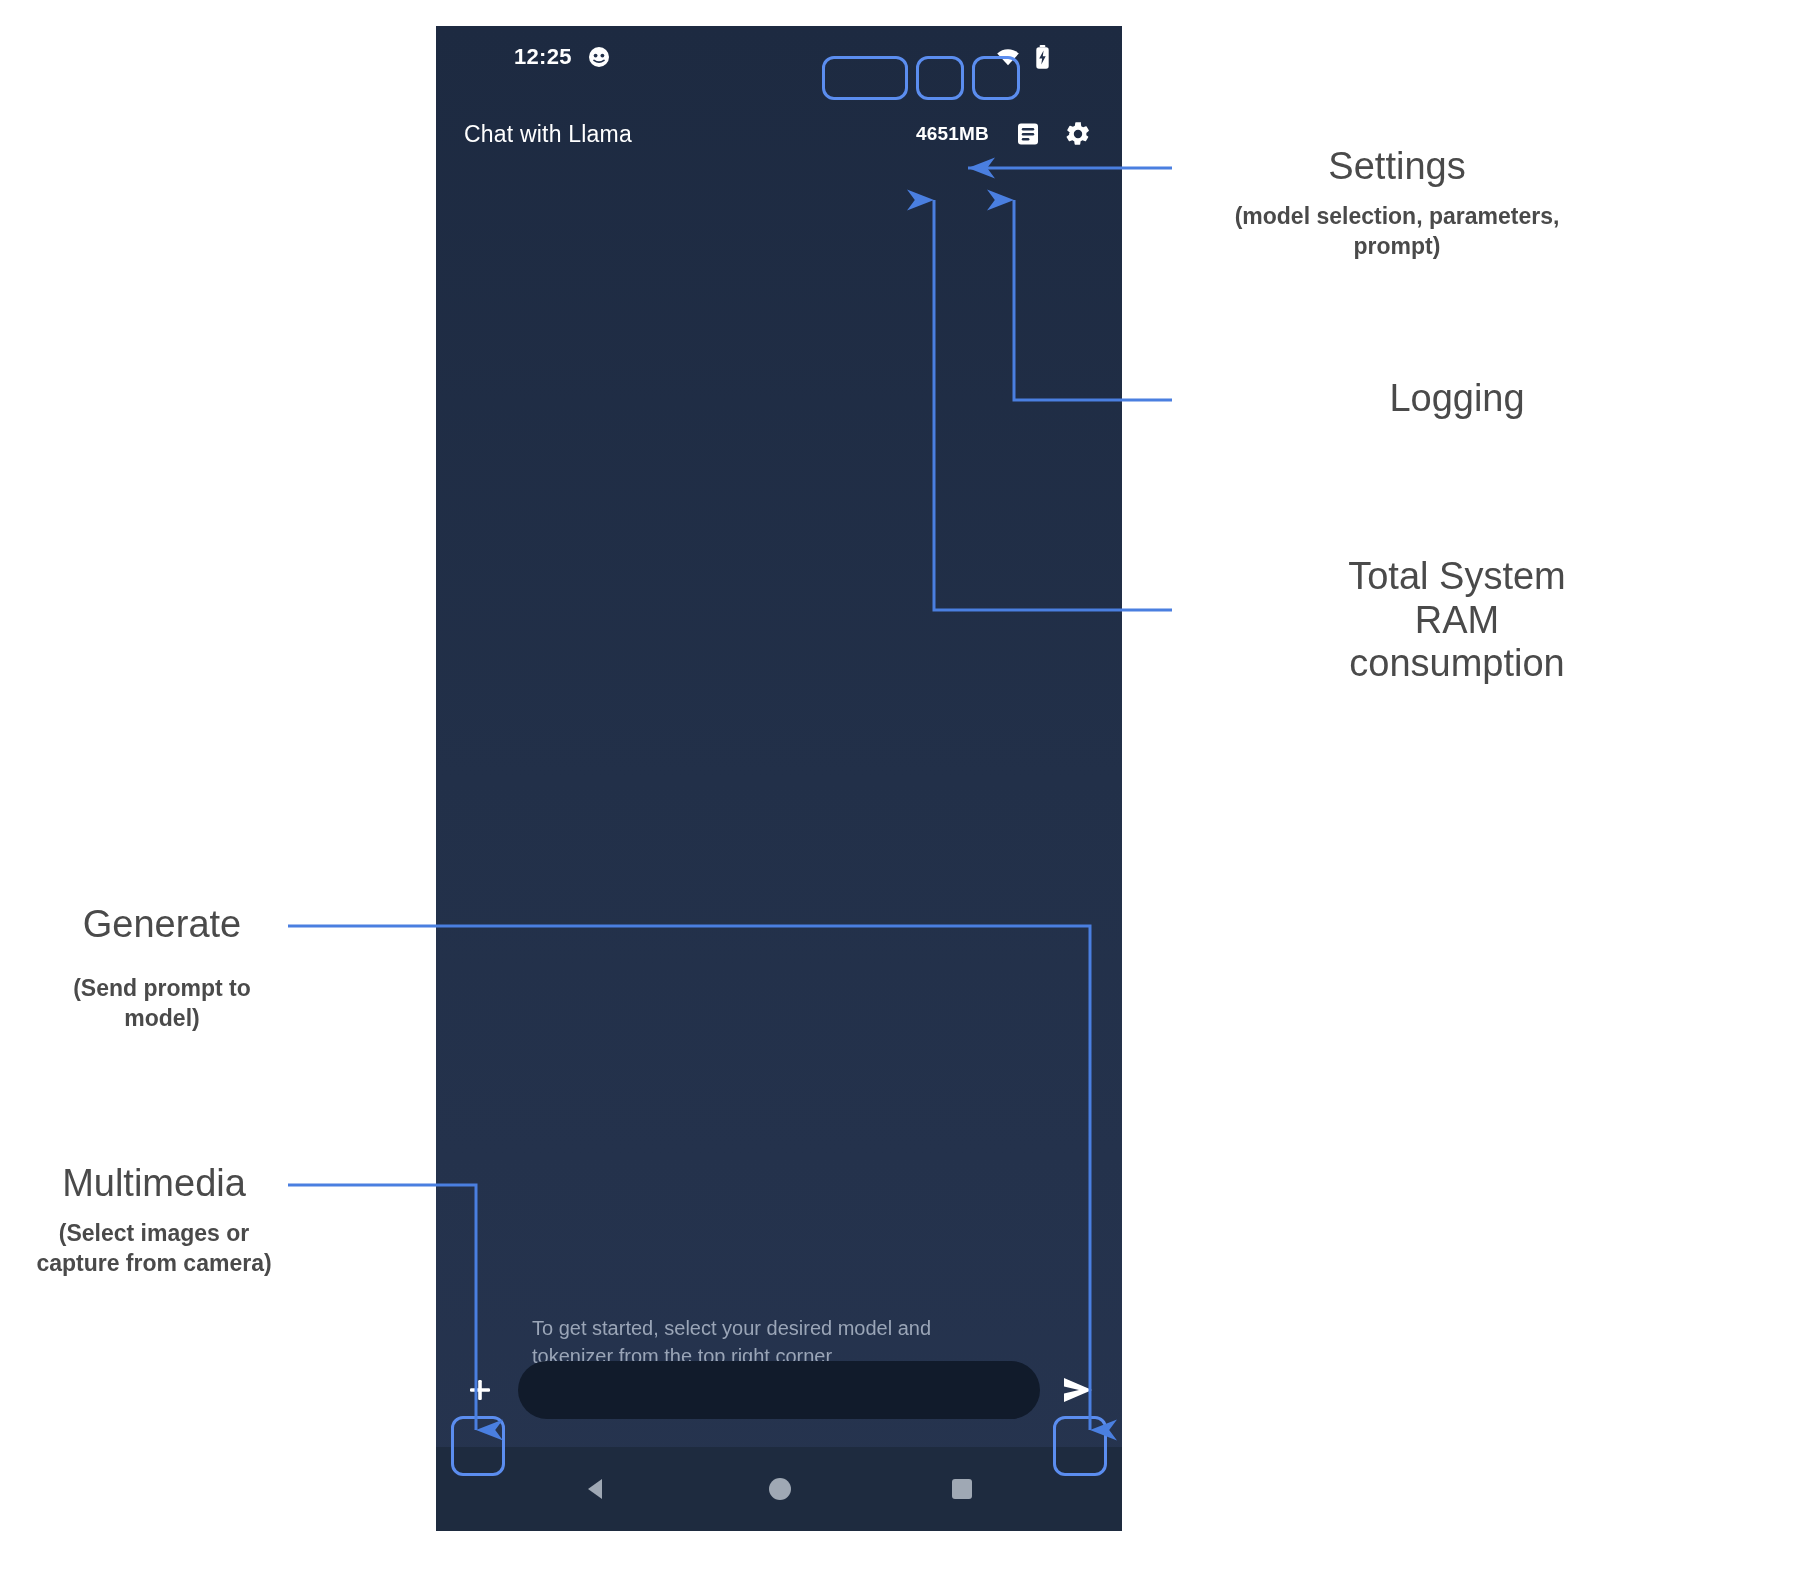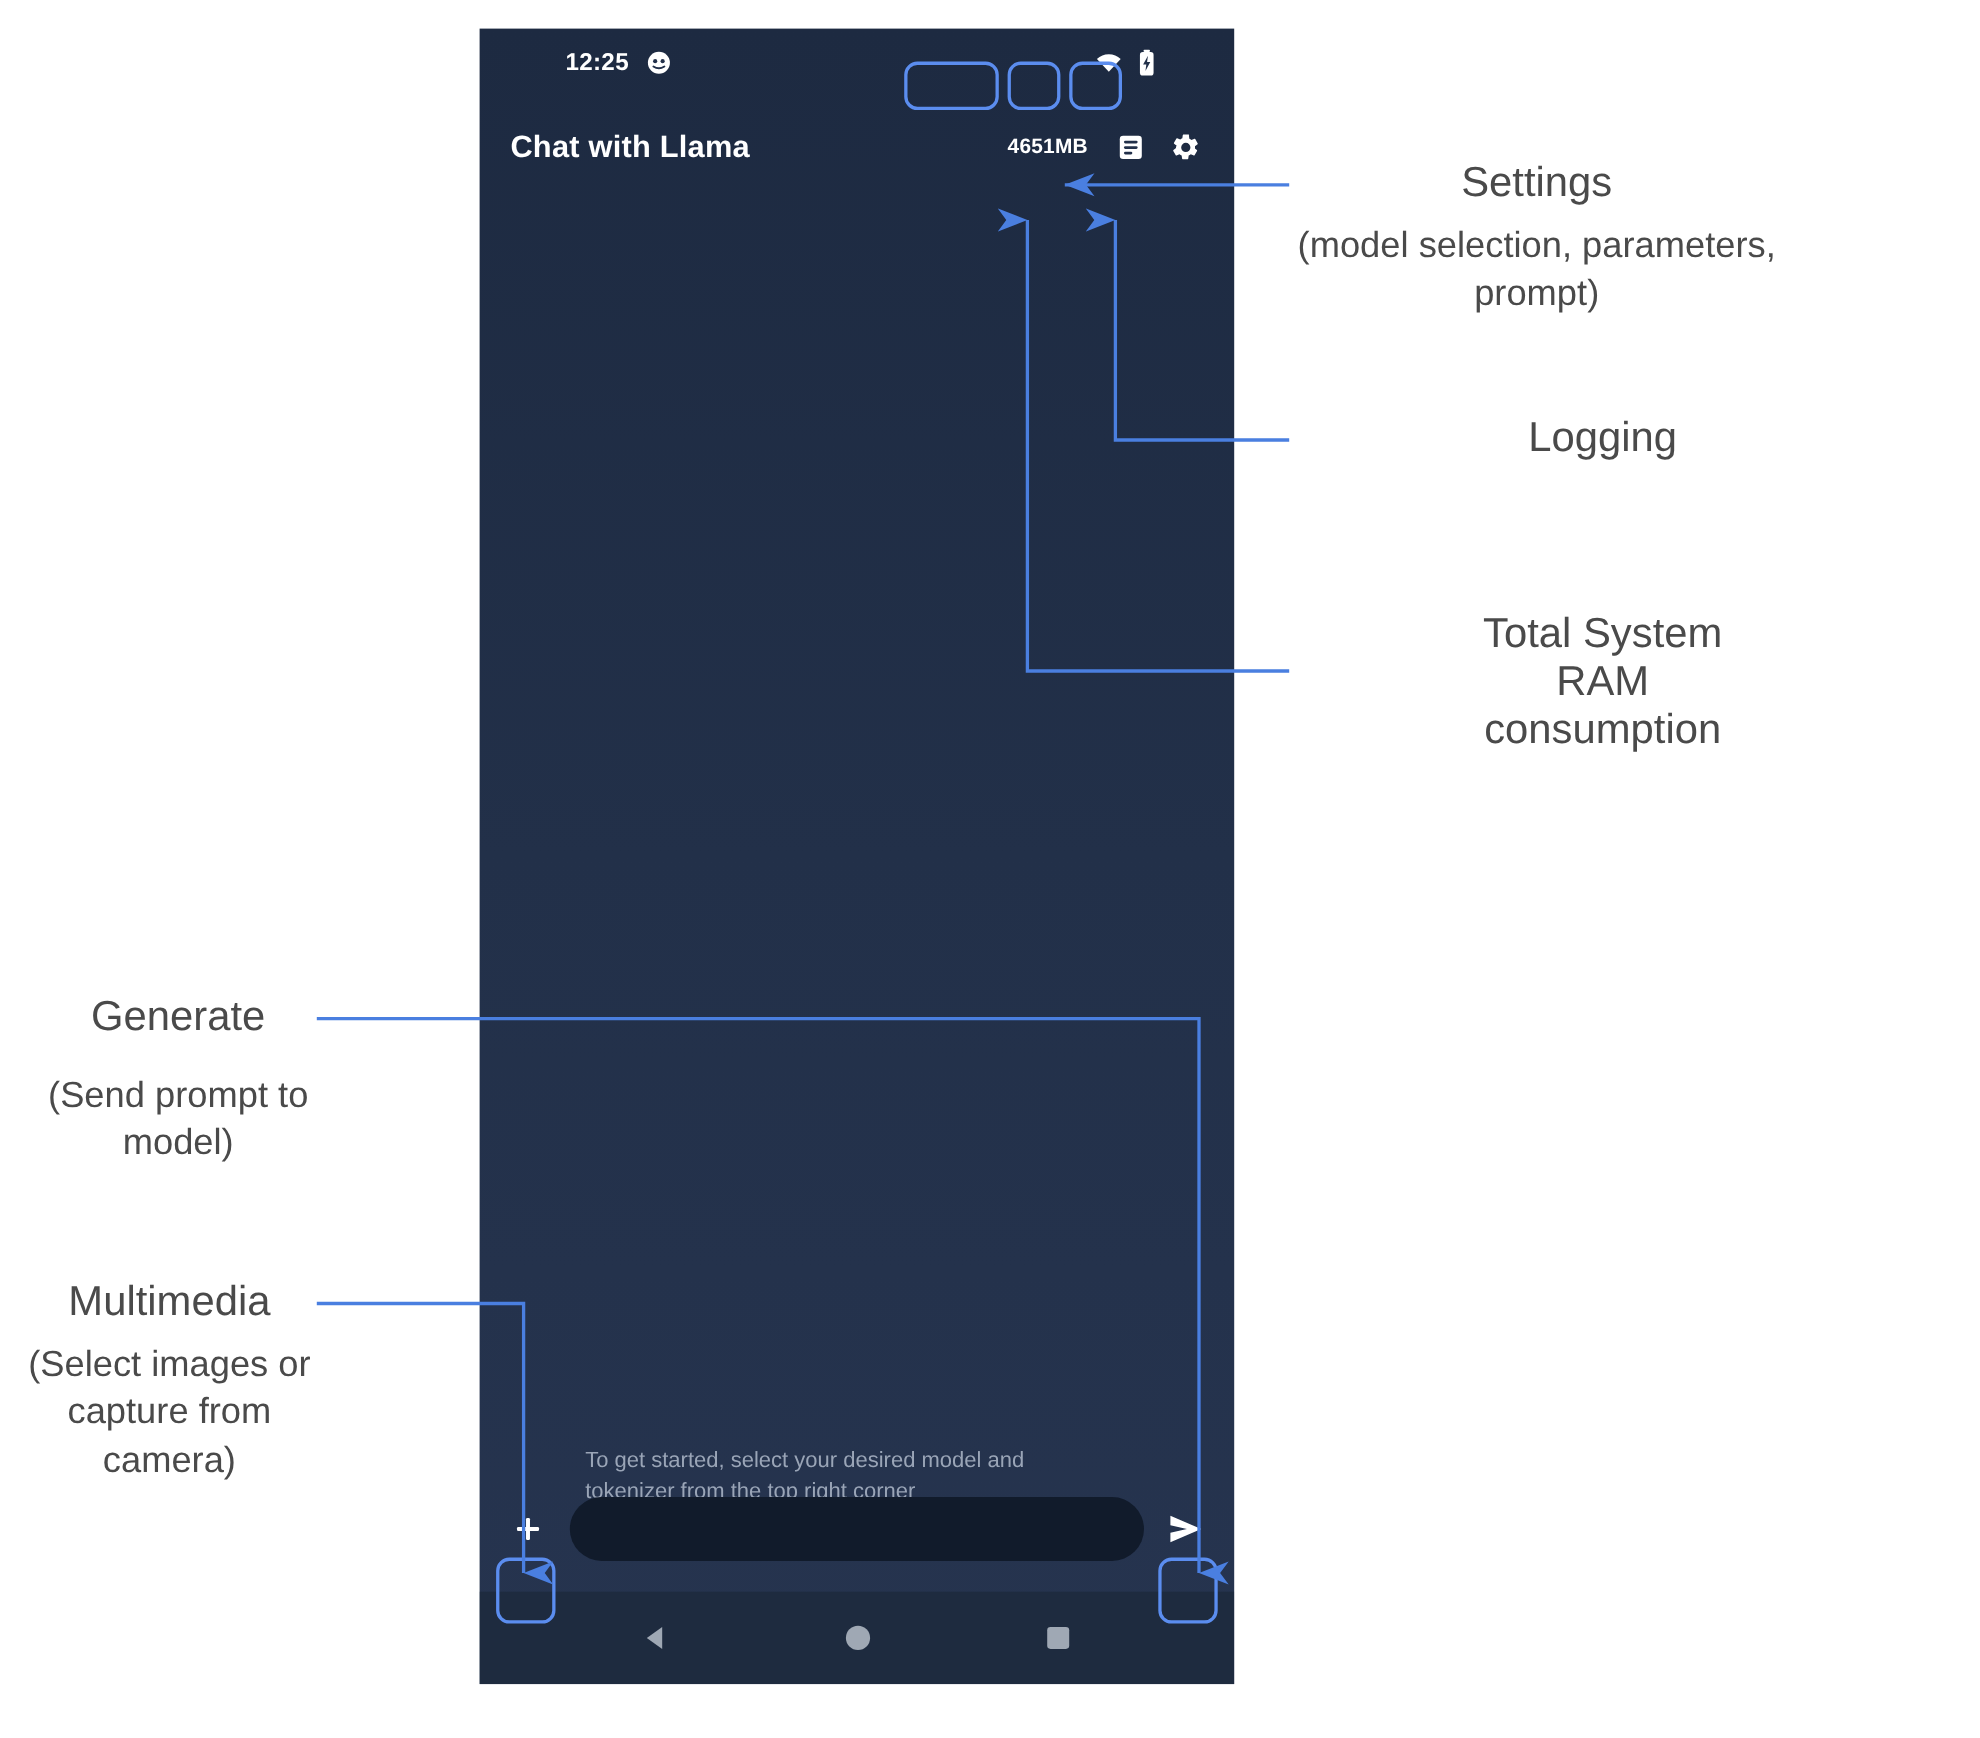--- a/index.html
+++ b/index.html
@@ -45,21 +45,21 @@
   .sb-right svg { display: block; }
 
   
   .appbar {
     position: relative;
     height: 92px;
     display: flex; align-items: center;
   }
   .app-title {
     position: absolute; left: 28px;
-    color: #ffffff; font-size: 28px; font-weight: bold;
+    color: #ffffff; font-size: 23px; font-weight: normal;
     letter-spacing: .2px;
   }
   .appbar-actions {
     position: absolute; right: 24px;
     display: flex; align-items: center; gap: 10px;
   }
   .ram-chip {
     color: #ffffff; font-size: 19px; font-weight: bold;
     padding: 5px 9px; letter-spacing: .2px;
   }
@@ -134,21 +134,21 @@
     width: 1800px; height: 1580px;
     pointer-events: none;
   }
 
   
   .anno { position: absolute; color: #4a4a4a; }
   .anno .hdr {
     font-size: 38px; line-height: 1.15; white-space: nowrap;
   }
   .anno .sub {
-    font-size: 33px; line-height: 1.32; margin-top: 12px;
+    font-size: 23px; line-height: 1.32; margin-top: 12px; font-weight: bold;
   }
   .anno.center { text-align: center; }
   .anno.right-side { text-align: center; }
 </style>
 </head>
 <body>
 
 <div id="root">
 
   <div class="phone">

